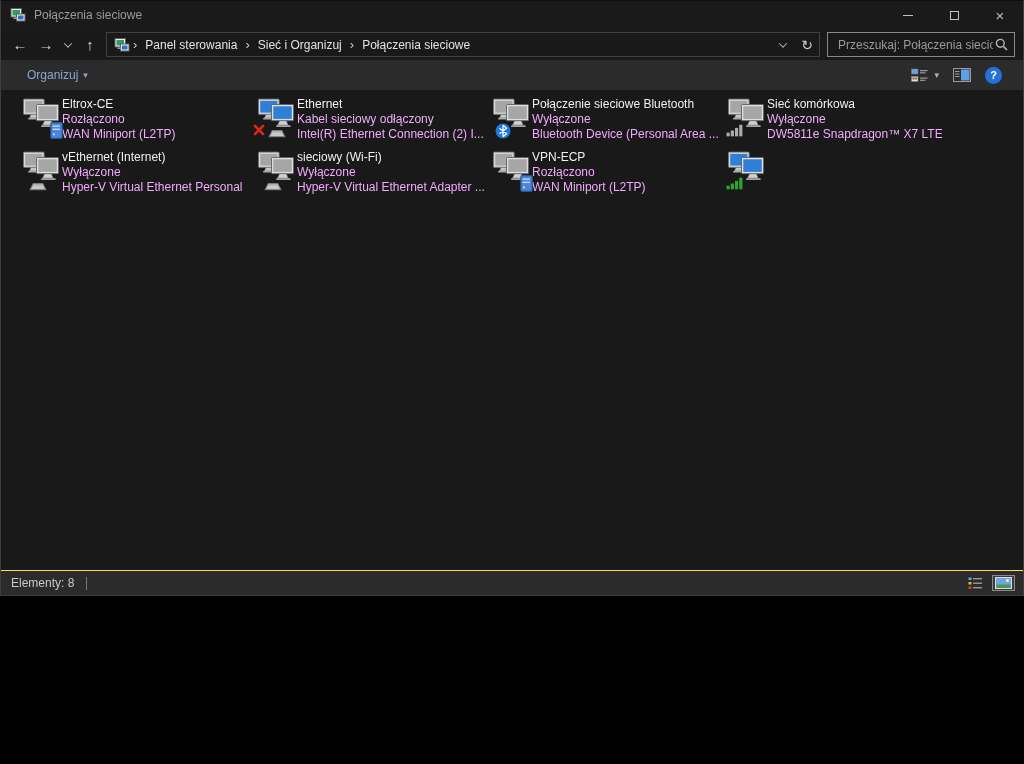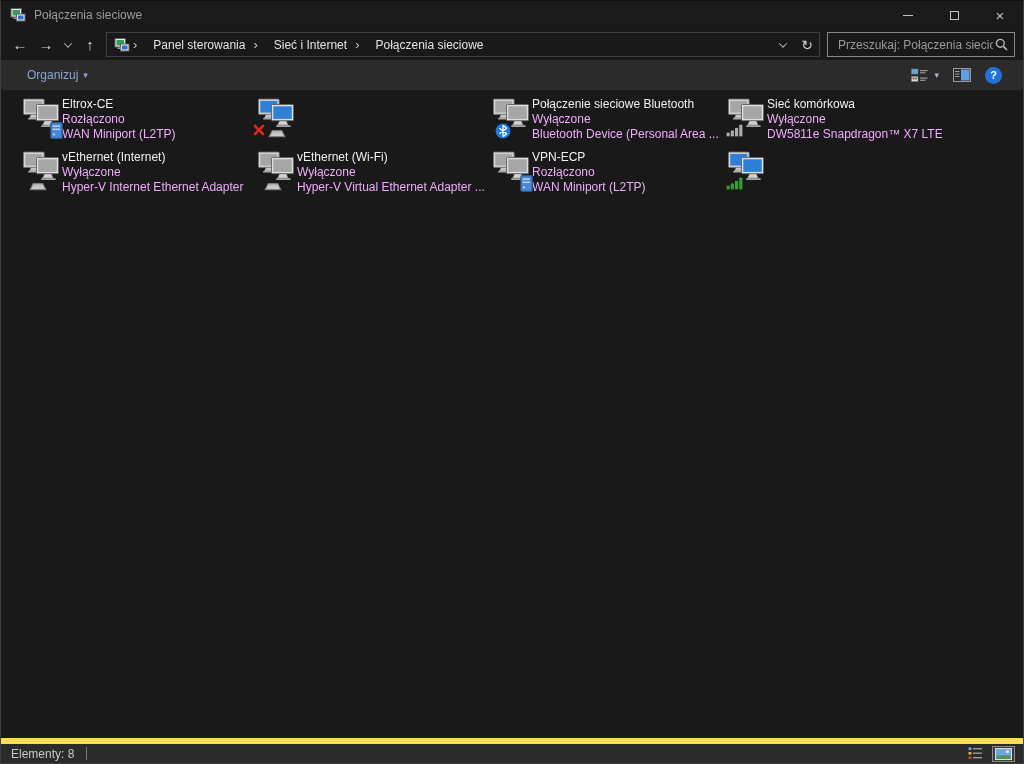--- a/index.html
+++ b/index.html
@@ -1,40 +1,40 @@
 <!DOCTYPE html>
 <html lang="pl"><head>
 <meta charset="utf-8">
 <title>Połączenia sieciowe</title>
 <style>
   html,body{margin:0;padding:0;background:#000;}
   *{box-sizing:border-box;}
   .window{
-    width:1024px;height:764px;
+    width:1024px;height:596px;
     background:#191919;
     border:1px solid #3e3e3e;border-top-color:#101010;
     display:flex;flex-direction:column;
     font-family:"Liberation Sans","DejaVu Sans",sans-serif;
     font-size:12px;color:#e6e6e6;overflow:hidden;
   }
   
   .titlebar{height:28px;background:#1a1a1a;display:flex;align-items:center;flex:none;}
   .app-icon{margin:0 8px 0 9px;display:flex;}
   .window-title{color:#9b9b9b;flex:1;white-space:nowrap;}
   .caption-btn{width:46px;height:28px;display:flex;align-items:center;justify-content:center;color:#c2c2c2;}
   .min-glyph{width:10px;height:1px;background:#c2c2c2;display:block;}
   .max-glyph{width:9px;height:9px;border:1px solid #c2c2c2;display:block;}
   .close-glyph{font-size:15px;line-height:1;}
   
   .navbar{height:31px;background:#191919;display:flex;align-items:center;flex:none;padding:0 8px 0 6px;}
   .nav-btn{width:26px;height:26px;display:flex;align-items:center;justify-content:center;color:#d6d6d6;font-size:15px;flex:none;}
   .nav-btn.small{width:18px;}
   .chev{width:6px;height:6px;border-right:1.5px solid #b5b5b5;border-bottom:1.5px solid #b5b5b5;transform:rotate(45deg) translate(-1px,-1px);display:inline-block;}
   .addressbox{flex:1;height:25px;border:1px solid #3f3f44;background:#191919;display:flex;align-items:center;margin:0 7px 0 3px;padding-left:6px;}
-  .crumb{padding:0 7px;color:#e2e2e2;white-space:nowrap;margin-left:8px;}
+  .crumb{padding:0 7px;color:#e2e2e2;white-space:nowrap;}
   .crumb-sep{color:#c9c9c9;font-size:13px;padding:0 1px;}
   .bc-icon{margin:0 2px 0 1px;display:flex;}
   .address-spacer{flex:1;}
   .addr-btn{width:24px;height:23px;display:flex;align-items:center;justify-content:center;color:#cfcfcf;font-size:14px;flex:none;}
   .searchbox{width:188px;height:25px;border:1px solid #888;display:flex;align-items:center;padding:0 6px 0 8px;flex:none;}
   .searchbox input{flex:1;background:transparent;border:none;outline:none;color:#bbb;font-family:inherit;font-size:12px;min-width:0;}
   .searchbox input::placeholder{color:#9a9a9a;opacity:1;}
   
   .commandbar{height:30px;background:#2b2b2b;display:flex;align-items:center;flex:none;padding:0 14px 0 14px;}
   .organize{display:flex;align-items:center;color:#8aa5d1;padding:0 12px 0 12px;height:100%;}
@@ -64,21 +64,21 @@
   .b-bars{left:-2px;bottom:-3px;width:18px;height:14px;}
   .badge-tower-blue .b-tower{display:block;}
   .badge-plug-x .b-plug,.badge-plug-x .b-x{display:block;}
   .badge-plug-gray .b-plug{display:block;}
   .badge-bluetooth .b-bt{display:block;}
   .badge-bars-gray .b-bars,.badge-bars-green .b-bars{display:block;}
   .badge-bars-gray{--bars:#ababab;}
   .badge-bars-green{--bars:#2ea52e;}
   .b-bars rect{fill:var(--bars,#ababab);}
   
-  .statusbar{height:25px;background:#2b2b2b;border-top:6px solid #fde047;display:flex;align-items:center;flex:none;padding:0 8px 0 10px;color:#c9c9c9;}
+  .statusbar{height:25px;background:#2b2b2b;border-top:1px solid #fde047;display:flex;align-items:center;flex:none;padding:0 8px 0 10px;color:#c9c9c9;}
   .status-sep{width:1px;height:13px;background:#777;margin-left:12px;}
   .status-spacer{flex:1;}
   .status-viewbtn{display:flex;align-items:center;justify-content:center;padding:0 4px;height:100%;}
   .thumb-btn{background:#3a3a3a;border:1px solid #8a8a8a;padding:1px 2px;margin-left:5px;display:flex;align-items:center;}
 </style>
 </head>
 <body>
 
 <div class="window">
 
@@ -125,21 +125,21 @@
     <rect x="2.5" y="3" width="7.5" height="5.5" fill="#2f9e57"></rect>
     <rect x="6.5" y="7" width="8.5" height="7" fill="#ececec" stroke="#5e5e5e" stroke-width="1"></rect>
     <rect x="8" y="8.5" width="5.5" height="4" fill="#2f6fd0"></rect>
     <rect x="3.5" y="10.5" width="4" height="1.5" fill="#9a9a9a"></rect>
   </svg>
         </span>
       <span class="crumb-sep">›</span>
       <span style="display:flex;align-items:center;">
           <span class="crumb">Panel sterowania</span>
           <span class="crumb-sep">›</span>
-          <span class="crumb">Sieć i Internet</span>
+          <span class="crumb">Sieć i Organizuj</span>
           <span class="crumb-sep">›</span>
           <span class="crumb">Połączenia sieciowe</span>
         </span>
       <span class="address-spacer"></span>
       <div class="addr-btn">
           <span class="chev"></span>
         </div>
       <div class="addr-btn">
           <span>↻</span>
         </div>
@@ -230,20 +230,25 @@
 
       <svg class="badge b-plug" viewBox="0 0 19 12">
         <path d="M2 11 L5 5 h9 l3 6 Z" fill="#c9c9c9" stroke="#7a7a7a"></path>
         <path d="M6.5 5 v2 M8.5 5 v2 M10.5 5 v2 M12.5 5 v2" stroke="#8a8a8a" stroke-width="0.8" fill="none"></path>
       </svg>
       <svg class="badge b-x" viewBox="0 0 12 12">
         <path d="M2 2 L10 10 M10 2 L2 10" stroke="#d8281c" stroke-width="2.6" stroke-linecap="round"></path>
       </svg>
 
     </div>
+    <div class="item-text">
+      <div class="item-name">Ethernet</div>
+      <div class="item-sub">Kabel sieciowy odłączony</div>
+      <div class="item-sub">Intel(R) Ethernet Connection (2) I...</div>
+    </div>
   </div>
         <div class="item screens-gray badge-bluetooth">
     <div class="item-icon">
       <svg class="monitors" viewBox="0 0 40 33">
         <rect x="0.5" y="0.5" width="23" height="17" rx="1" fill="#d8d8d8" stroke="#6f6f6f"></rect>
         <rect x="2.5" y="2.5" width="19" height="13" class="screen"></rect>
         <path d="M9 17.5 h6.5 l2 4 H7 Z" fill="#c6c6c6" stroke="#6f6f6f" stroke-width="0.6"></path>
         <rect x="5.5" y="21.5" width="13" height="1.6" rx="0.8" fill="#aaaaaa"></rect>
         <rect x="15" y="6.5" width="24.5" height="18" rx="1" fill="#dedede" stroke="#5f5f5f"></rect>
         <rect x="17" y="8.5" width="20.5" height="14" class="screen"></rect>
@@ -304,21 +309,21 @@
 
       <svg class="badge b-plug" viewBox="0 0 19 12">
         <path d="M2 11 L5 5 h9 l3 6 Z" fill="#c9c9c9" stroke="#7a7a7a"></path>
         <path d="M6.5 5 v2 M8.5 5 v2 M10.5 5 v2 M12.5 5 v2" stroke="#8a8a8a" stroke-width="0.8" fill="none"></path>
       </svg>
 
     </div>
     <div class="item-text">
       <div class="item-name">vEthernet (Internet)</div>
       <div class="item-sub">Wyłączone</div>
-      <div class="item-sub">Hyper-V Internet Ethernet Adapter</div>
+      <div class="item-sub">Hyper-V Virtual Ethernet Personal</div>
     </div>
   </div>
         <div class="item screens-gray badge-plug-gray">
     <div class="item-icon">
       <svg class="monitors" viewBox="0 0 40 33">
         <rect x="0.5" y="0.5" width="23" height="17" rx="1" fill="#d8d8d8" stroke="#6f6f6f"></rect>
         <rect x="2.5" y="2.5" width="19" height="13" class="screen"></rect>
         <path d="M9 17.5 h6.5 l2 4 H7 Z" fill="#c6c6c6" stroke="#6f6f6f" stroke-width="0.6"></path>
         <rect x="5.5" y="21.5" width="13" height="1.6" rx="0.8" fill="#aaaaaa"></rect>
         <rect x="15" y="6.5" width="24.5" height="18" rx="1" fill="#dedede" stroke="#5f5f5f"></rect>
@@ -327,21 +332,21 @@
         <rect x="20" y="29.5" width="16.5" height="2" rx="1" fill="#a5a5a5"></rect>
       </svg>
 
       <svg class="badge b-plug" viewBox="0 0 19 12">
         <path d="M2 11 L5 5 h9 l3 6 Z" fill="#c9c9c9" stroke="#7a7a7a"></path>
         <path d="M6.5 5 v2 M8.5 5 v2 M10.5 5 v2 M12.5 5 v2" stroke="#8a8a8a" stroke-width="0.8" fill="none"></path>
       </svg>
 
     </div>
     <div class="item-text">
-      <div class="item-name">vEthernet (Wi-Fi)</div>
+      <div class="item-name">sieciowy (Wi-Fi)</div>
       <div class="item-sub">Wyłączone</div>
       <div class="item-sub">Hyper-V Virtual Ethernet Adapter ...</div>
     </div>
   </div>
         <div class="item screens-gray badge-tower-blue">
     <div class="item-icon">
       <svg class="monitors" viewBox="0 0 40 33">
         <rect x="0.5" y="0.5" width="23" height="17" rx="1" fill="#d8d8d8" stroke="#6f6f6f"></rect>
         <rect x="2.5" y="2.5" width="19" height="13" class="screen"></rect>
         <path d="M9 17.5 h6.5 l2 4 H7 Z" fill="#c6c6c6" stroke="#6f6f6f" stroke-width="0.6"></path>

